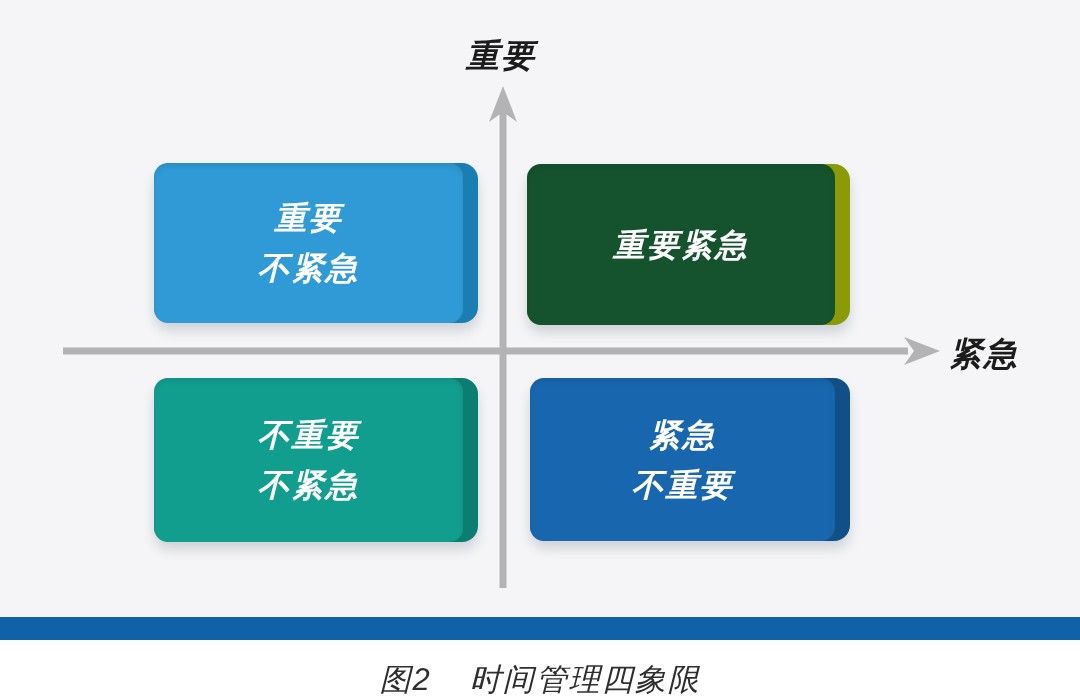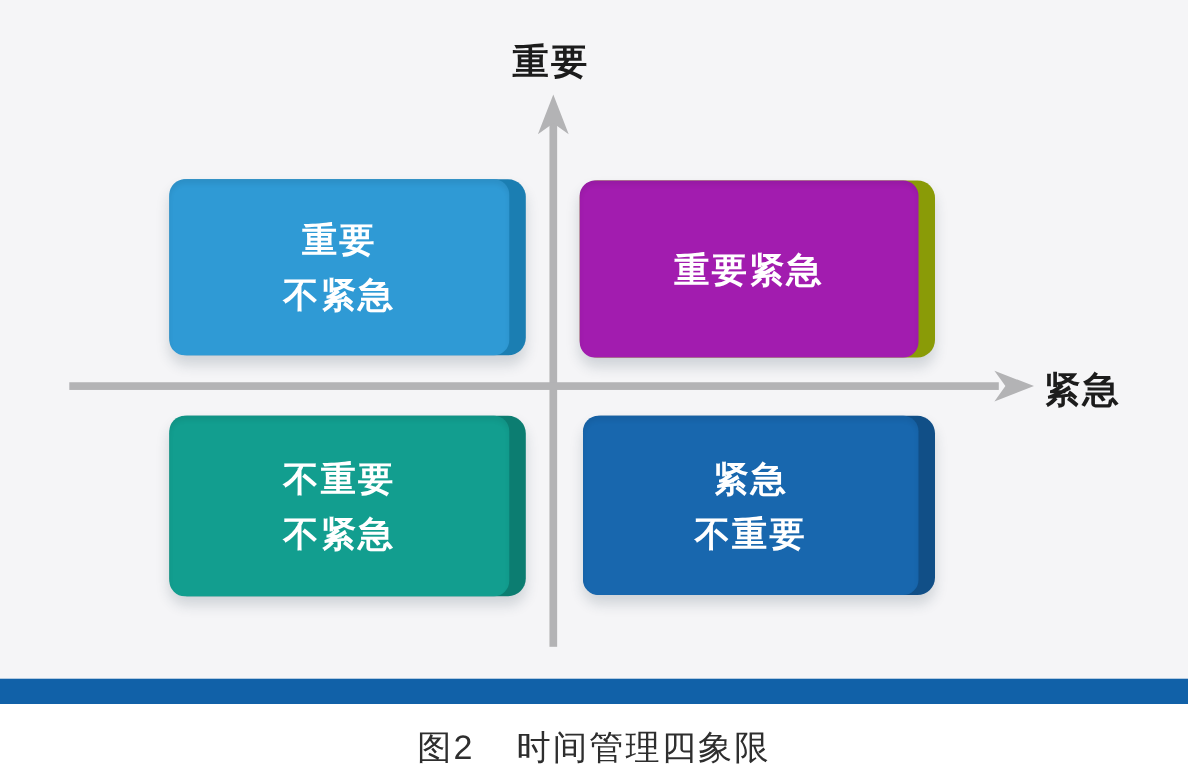--- a/index.html
+++ b/index.html
@@ -6,20 +6,21 @@
     margin: 0;
     padding: 0;
     font-family: "Liberation Sans", "DejaVu Sans", sans-serif;
   }
   .canvas {
     position: relative;
     width: 1080px;
     height: 699px;
     background: #ffffff;
     overflow: hidden;
+    font-style: italic;
   }
   .chart-bg {
     position: absolute;
     left: 0; top: 0;
     width: 1080px;
     height: 617px;
   }
   .axes-svg {
     position: absolute;
     left: 0; top: 0;
@@ -123,21 +124,21 @@
   <div class="quad q1" style="background: rgb(27, 126, 178);">
     <div class="quad-face" style="background: rgb(47, 154, 213);">
       <div class="quad-text">
         <span>重要</span>
         <span>不紧急</span>
       </div>
     </div>
   </div>
 
   <div class="quad q2" style="background: rgb(138, 155, 7);">
-    <div class="quad-face" style="background: #a21caf;">
+    <div class="quad-face" style="background: #14532d;">
       <div class="quad-text">
         <span>重要紧急</span>
 
       </div>
     </div>
   </div>
 
   <div class="quad q3" style="background: rgb(12, 125, 113);">
     <div class="quad-face" style="background: rgb(18, 158, 143);">
       <div class="quad-text">

